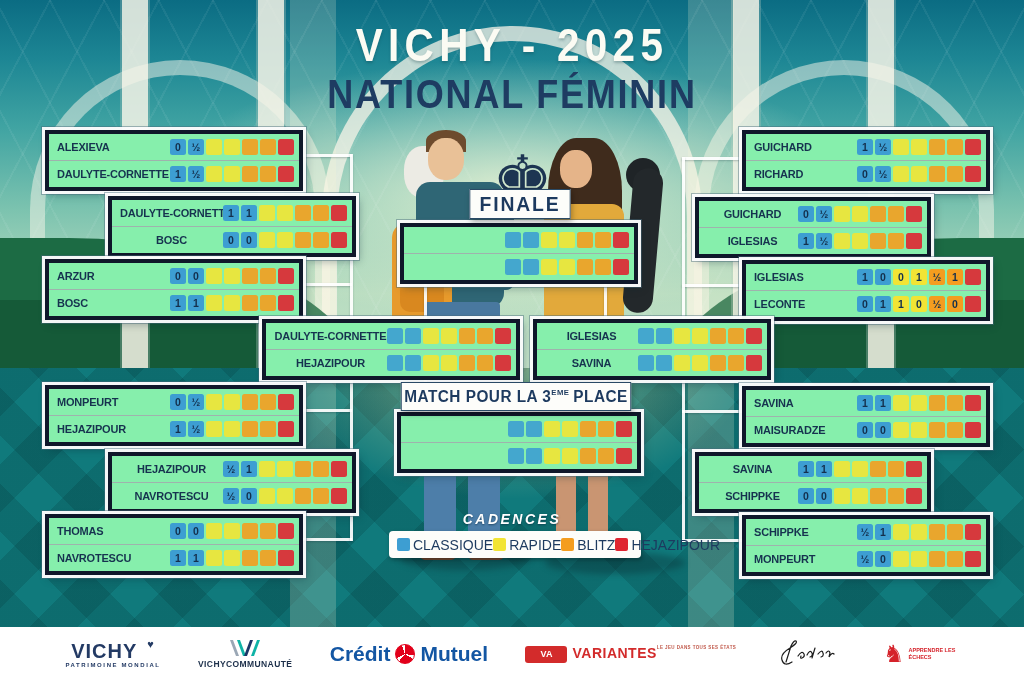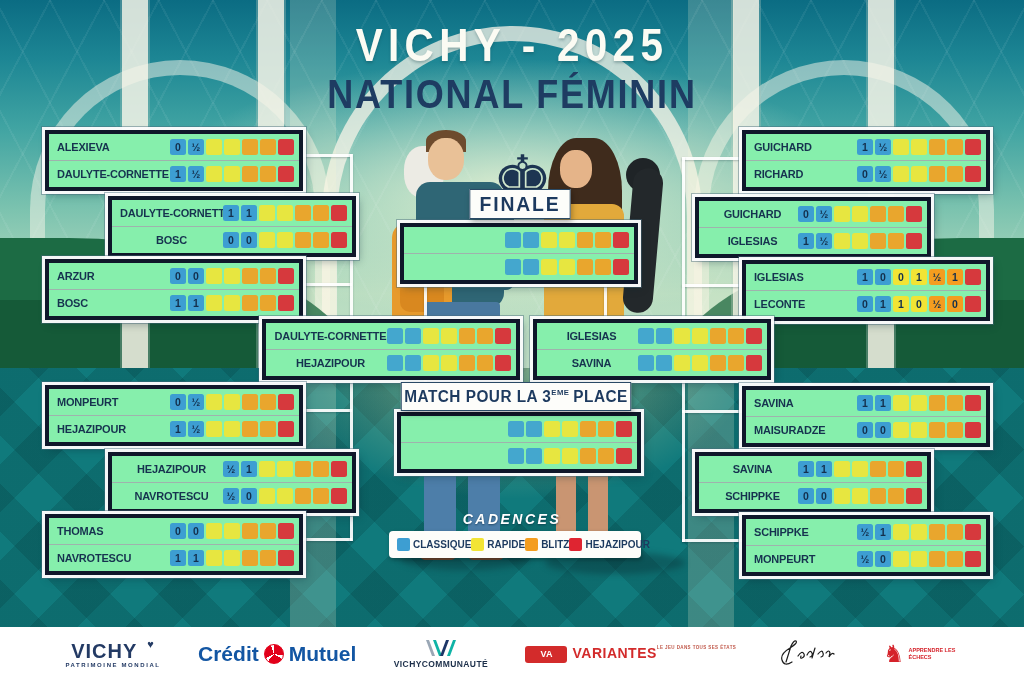--- a/index.html
+++ b/index.html
@@ -87,21 +87,21 @@
   
   .cad-title{position:absolute;left:0;top:511px;width:1024px;text-align:center;z-index:6;
     font-size:14px;font-weight:800;color:#fff;letter-spacing:2.5px;
     text-shadow:0 1px 2px rgba(10,40,60,.6);font-style:italic;}
   .lg-bar{position:absolute;left:389px;top:531px;width:252px;height:27px;z-index:6;
     background:#fdfdfa;border-radius:4px;display:flex;align-items:center;
     justify-content:space-between;padding:0 8px;box-sizing:border-box;
     box-shadow:1px 2px 4px rgba(0,0,0,.3);}
   .lg-item{display:flex;align-items:center;gap:3px;}
   .lg-sw{width:13px;height:13px;border-radius:2px;}
-  .lg-lb{font-size:10px;font-weight:700;color:#1d3a5f;}
+  .lg-lb{font-size:14px;font-weight:400;color:#1d3a5f;}
 
   
   .sponsors{position:absolute;left:0;top:627px;width:1024px;height:54px;background:#fff;z-index:10;
     display:flex;align-items:center;justify-content:space-evenly;padding:0 28px;box-sizing:border-box;}
   .sp{display:flex;align-items:center;gap:5px;}
   .ffe-abbr{font-size:21px;font-weight:800;color:#1c3667;}
   .ffe-sub{width:54px;font-size:5.5px;font-weight:700;color:#e0542a;line-height:1.2;}
   .vichy{flex-direction:column;gap:1px;align-items:center;}
   .vichy-top{display:flex;align-items:flex-start;gap:10px;font-size:20px;font-weight:800;
     color:#233a64;letter-spacing:1px;line-height:1;}
@@ -637,34 +637,34 @@
     </div>
 
   <div class="sponsors">
     <div class="sp vichy">
       <div class="vichy-top">
         <span>VICHY</span>
         <span class="vichy-heart">♥</span>
       </div>
       <div class="vichy-sub">PATRIMOINE MONDIAL</div>
     </div>
-    <div class="sp cm">
-      <span class="cm-word">Crédit</span>
-      <span class="cm-icon"></span>
-      <span class="cm-word">Mutuel</span>
-    </div>
     <div class="sp vc">
       <svg width="34" height="18" viewBox="0 0 34 18">
         <path d="M2 1 L8 17 L11 17 L5 1 Z" fill="#9aa7b5"></path>
         <path d="M9 1 L15 17 L18 17 L12 1 Z" fill="#0fb3a6"></path>
         <path d="M22 1 L16 17 L19 17 L25 1 Z" fill="#1c3667"></path>
         <path d="M29 1 L23 17 L26 17 L32 1 Z" fill="#0fb3a6"></path>
       </svg>
       <span class="vc-name">VICHYCOMMUNAUTÉ</span>
     </div>
+    <div class="sp cm">
+      <span class="cm-word">Crédit</span>
+      <span class="cm-icon"></span>
+      <span class="cm-word">Mutuel</span>
+    </div>
     <div class="sp var">
       <span class="var-badge">VA</span>
       <span class="var-text">
         <span class="var-name">VARIANTES</span>
         <span class="var-sub">LE JEU DANS TOUS SES ÉTATS</span>
       </span>
     </div>
     <div class="sp">
       <svg width="72" height="28" viewBox="0 0 72 28">
         <path d="M18 22 Q10 27 8 20 Q6 14 16 8 Q24 3 22 1 Q20 0 17 6 L12 22 M24 16 Q28 10 30 14 Q31 17 28 18 Q26 19 27 16 M33 15 Q36 9 38 13 Q39 16 36 17 M41 8 L38 18 M44 14 Q48 9 49 13 Q50 16 47 17 M52 13 Q55 9 56 13 L55 17 Q58 12 60 14" stroke="#1c1c1c" stroke-width="1.2" fill="none" stroke-linecap="round"></path>

